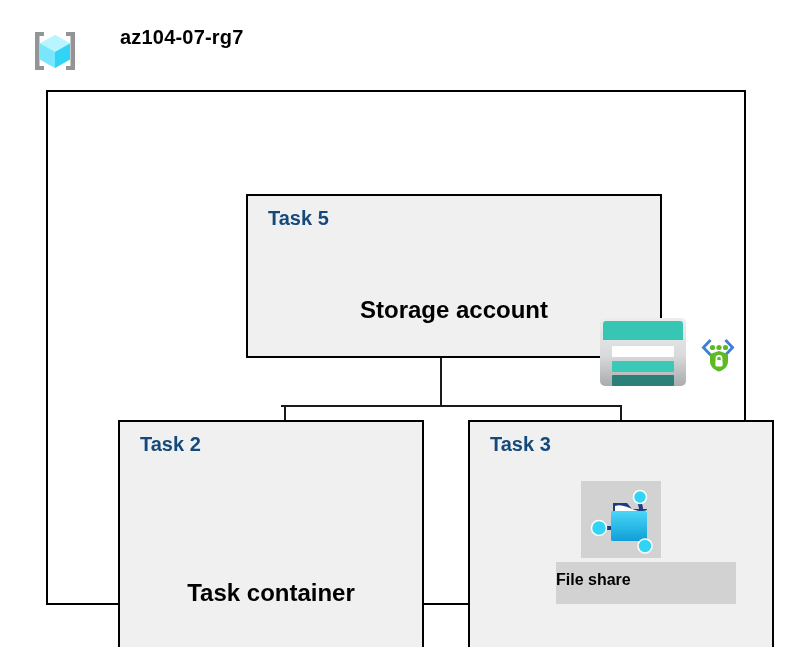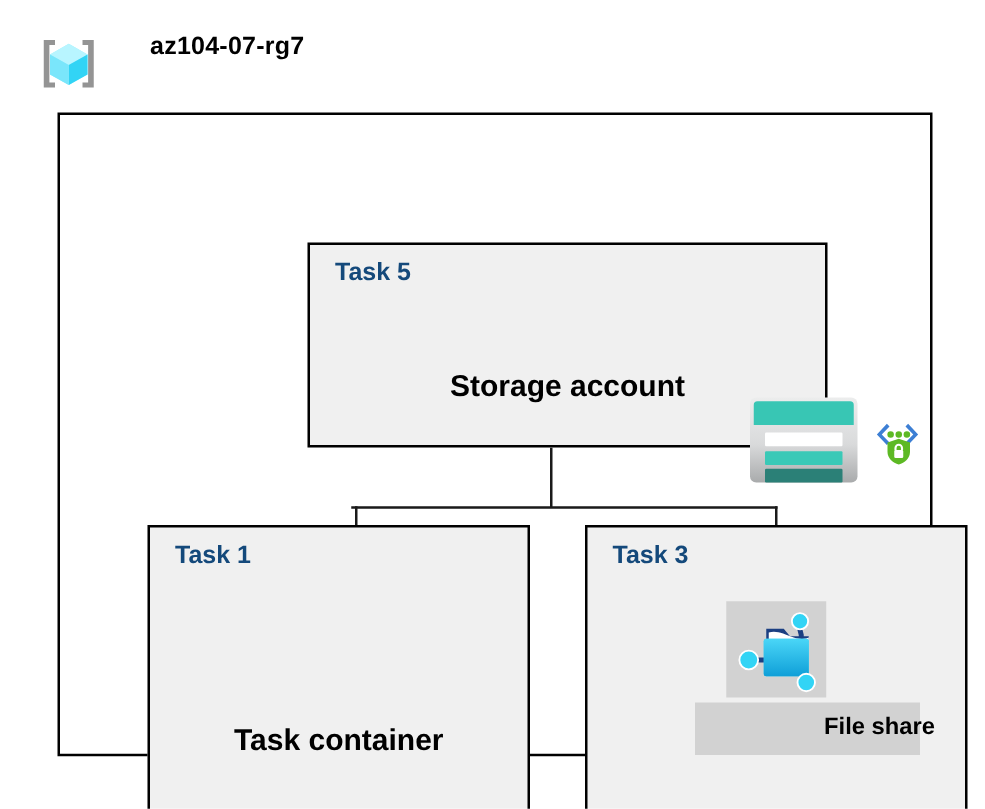--- a/index.html
+++ b/index.html
@@ -159,26 +159,25 @@
     top: 470px;
     width: 180px;
     height: 42px;
     background: #d2d2d2;
   }
   #fileshare-caption {
     position: absolute;
     left: 508px;
     top: 479px;
     width: 180px;
-    text-align: right;
-    font-size: 19px;
+    text-align: left;
+    font-size: 16px;
     font-weight: bold;
     color: #000000;
     white-space: nowrap;
-    margin-left: 12px;
   }
 </style>
 </head>
 <body>
 
 <div id="rg-header">
   <div id="rg-icon">
     <svg width="50" height="50" viewBox="0 0 50 50" aria-hidden="true">
 
       <path d="M14 6 H5 V44 H14 V40 H9.5 V10 H14 Z" fill="#949494"></path>
@@ -227,21 +226,21 @@
 
         <path d="M21.4 30.2 V28.4 A2.6 2.6 0 0 1 26.6 28.4 V30.2" fill="none" stroke="#ffffff" stroke-width="1.7"></path>
         <rect x="20.4" y="30.0" width="7.2" height="6.4" rx="1.1" fill="#ffffff"></rect>
       </svg>
     </div>
 
     <div class="node-caption" style="left:0; top:100px;">Storage account</div>
   </div>
 
   <div class="task-box" id="task2-box">
-    <div class="task-label">Task 1</div>
+    <div class="task-label">Task 2</div>
 
     <div class="node-caption" style="left:0; top:157px;">Task container</div>
   </div>
 
   <div class="task-box" id="task3-box">
     <div class="task-label">Task 3</div>
   </div>
 
   <div id="fileshare-icon-hl"></div>
   <div id="fileshare-label-hl"></div>

